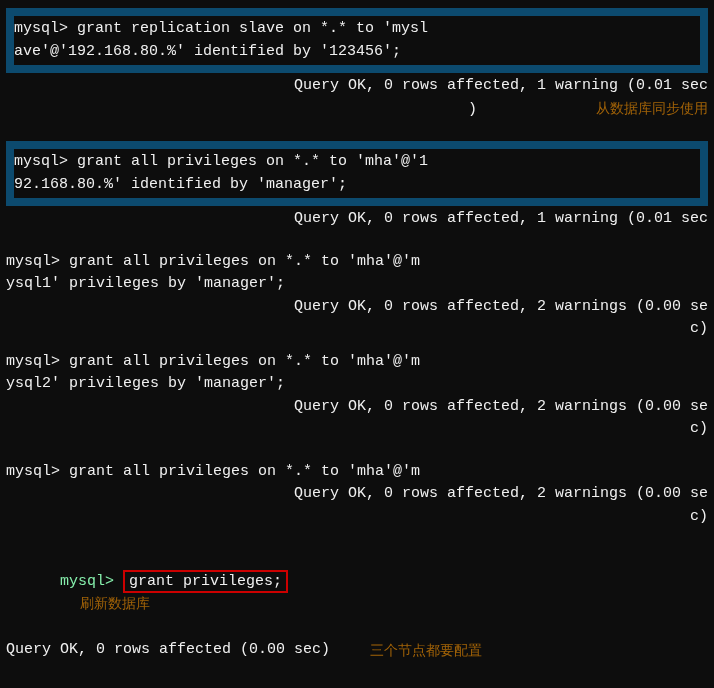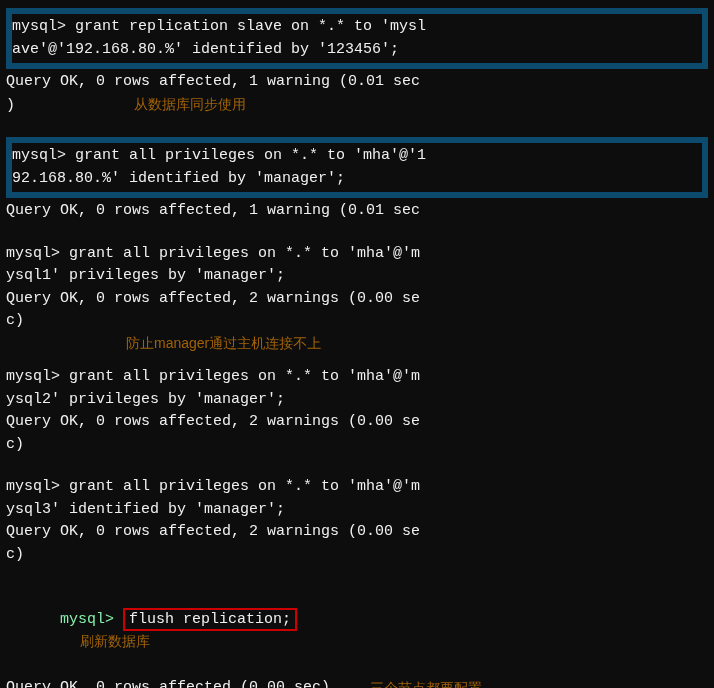--- a/index.html
+++ b/index.html
@@ -14,23 +14,24 @@
       line-height: 1.5;
     }
     .cmd-line {
       color: #f0f0f0;
       white-space: pre-wrap;
       word-break: break-all;
     }
     .result-line {
       color: #f0f0f0;
       white-space: pre-wrap;
+      text-align: right;
     }
     .highlighted-block {
-      border: 6px solid #0c4a6e;
+      border: 8px solid #0c4a6e;
       padding: 2px 0;
       margin-bottom: 2px;
       display: inline-block;
       width: 100%;
     }
     .annotation {
       color: #a16207;
       font-family: 'SimHei', 'Microsoft YaHei', sans-serif;
       font-size: 14px;
       display: inline-block;
@@ -70,46 +71,42 @@
     <div class="result-line">Query OK, 0 rows affected, 1 warning (0.01 sec</div>
   </div>
 
   <div class="gap"></div>
 
   <div class="block-section">
     <div class="cmd-line">mysql&gt; grant all privileges on *.* to 'mha'@'m</div>
     <div class="cmd-line">ysql1' privileges by 'manager';</div>
     <div class="result-line">Query OK, 0 rows affected, 2 warnings (0.00 se</div>
     <div class="result-line">c)</div>
-    <div style="padding-left: 100px;">
-      <span class="annotation">防止manager通过主机连接不上</span>
-    </div>
   </div>
 
   <div class="block-section">
     <div class="cmd-line">mysql&gt; grant all privileges on *.* to 'mha'@'m</div>
     <div class="cmd-line">ysql2' privileges by 'manager';</div>
     <div class="result-line">Query OK, 0 rows affected, 2 warnings (0.00 se</div>
     <div class="result-line">c)</div>
   </div>
 
   <div class="gap"></div>
 
   <div class="block-section">
     <div class="cmd-line">mysql&gt; grant all privileges on *.* to 'mha'@'m</div>
-    <div class="cmd-line">ysql3' identified by 'manager';</div>
     <div class="result-line">Query OK, 0 rows affected, 2 warnings (0.00 se</div>
     <div class="result-line">c)</div>
   </div>
 
   <div class="gap"></div>
 
   <div class="block-section">
     <div class="cmd-line">
-      <span class="prompt">mysql&gt; </span><span style="border: 2px solid #cc0000; padding: 1px 4px;">flush replication;</span>
+      <span class="prompt">mysql&gt; </span><span style="border: 2px solid #cc0000; padding: 1px 4px;">grant privileges;</span>
       <span class="annotation">刷新数据库</span>
     </div>
     <div style="display: flex; align-items: center;">
       <span class="result-line">Query OK, 0 rows affected (0.00 sec)</span>
       <span class="annotation" style="margin-left: 40px;">三个节点都要配置</span>
     </div>
   </div>
 
 </div>
 

